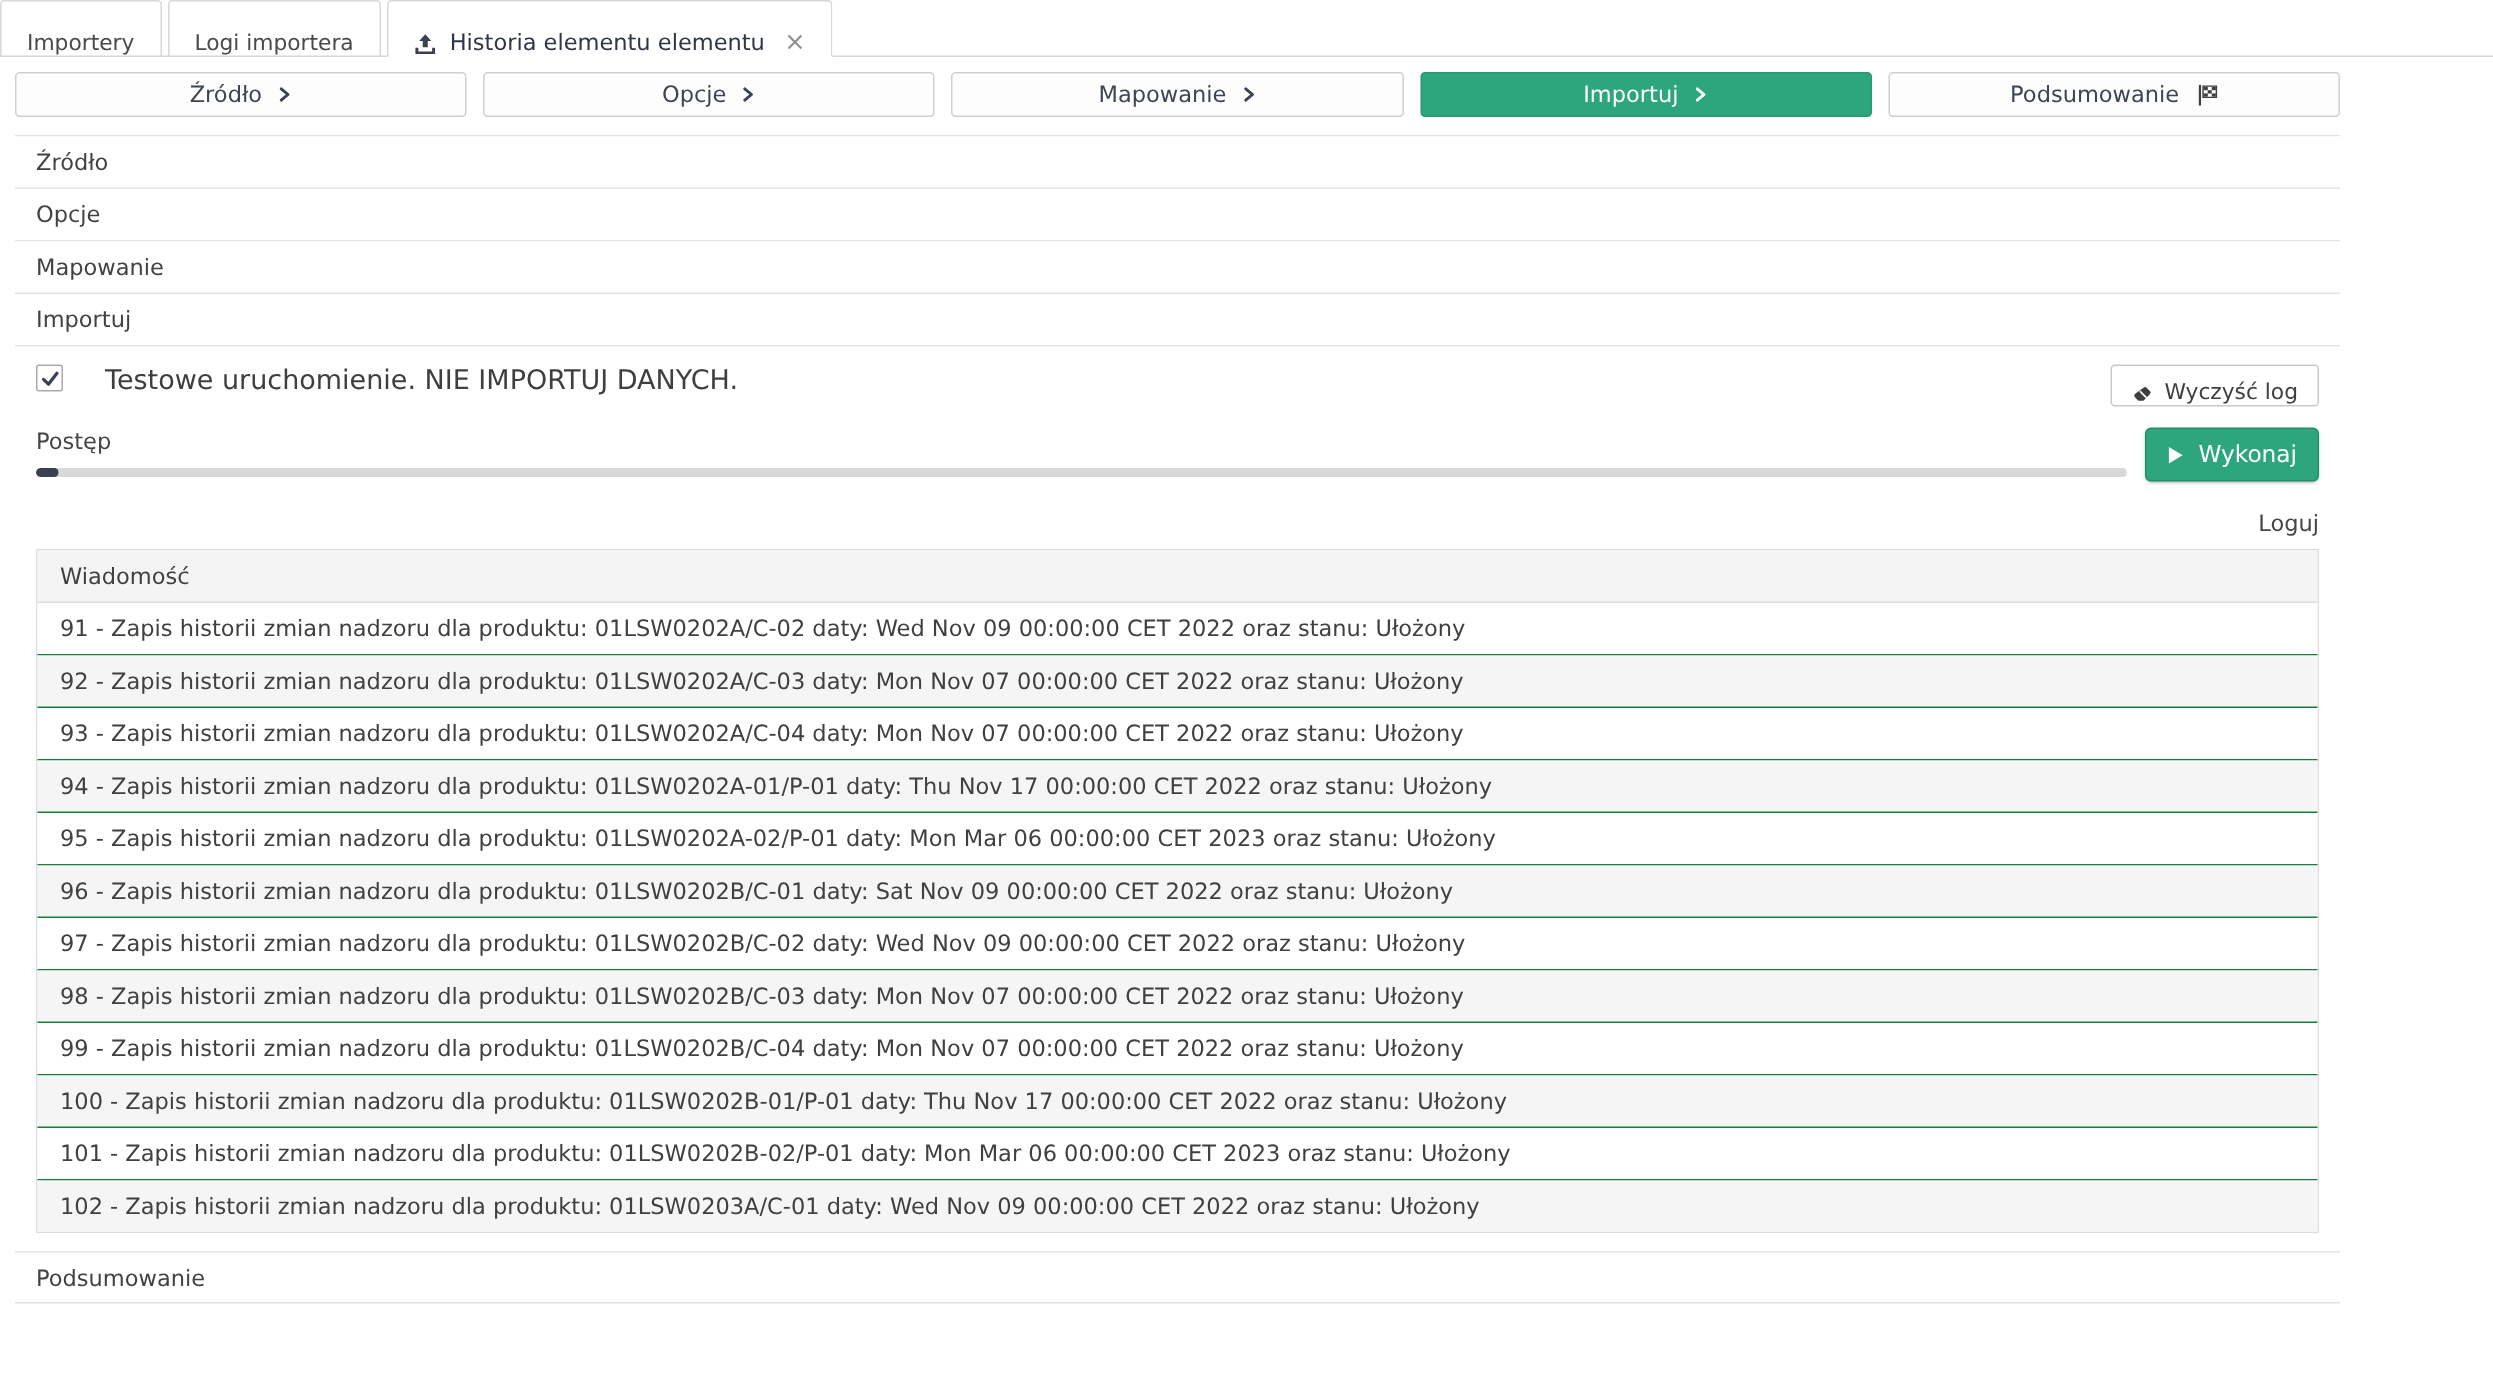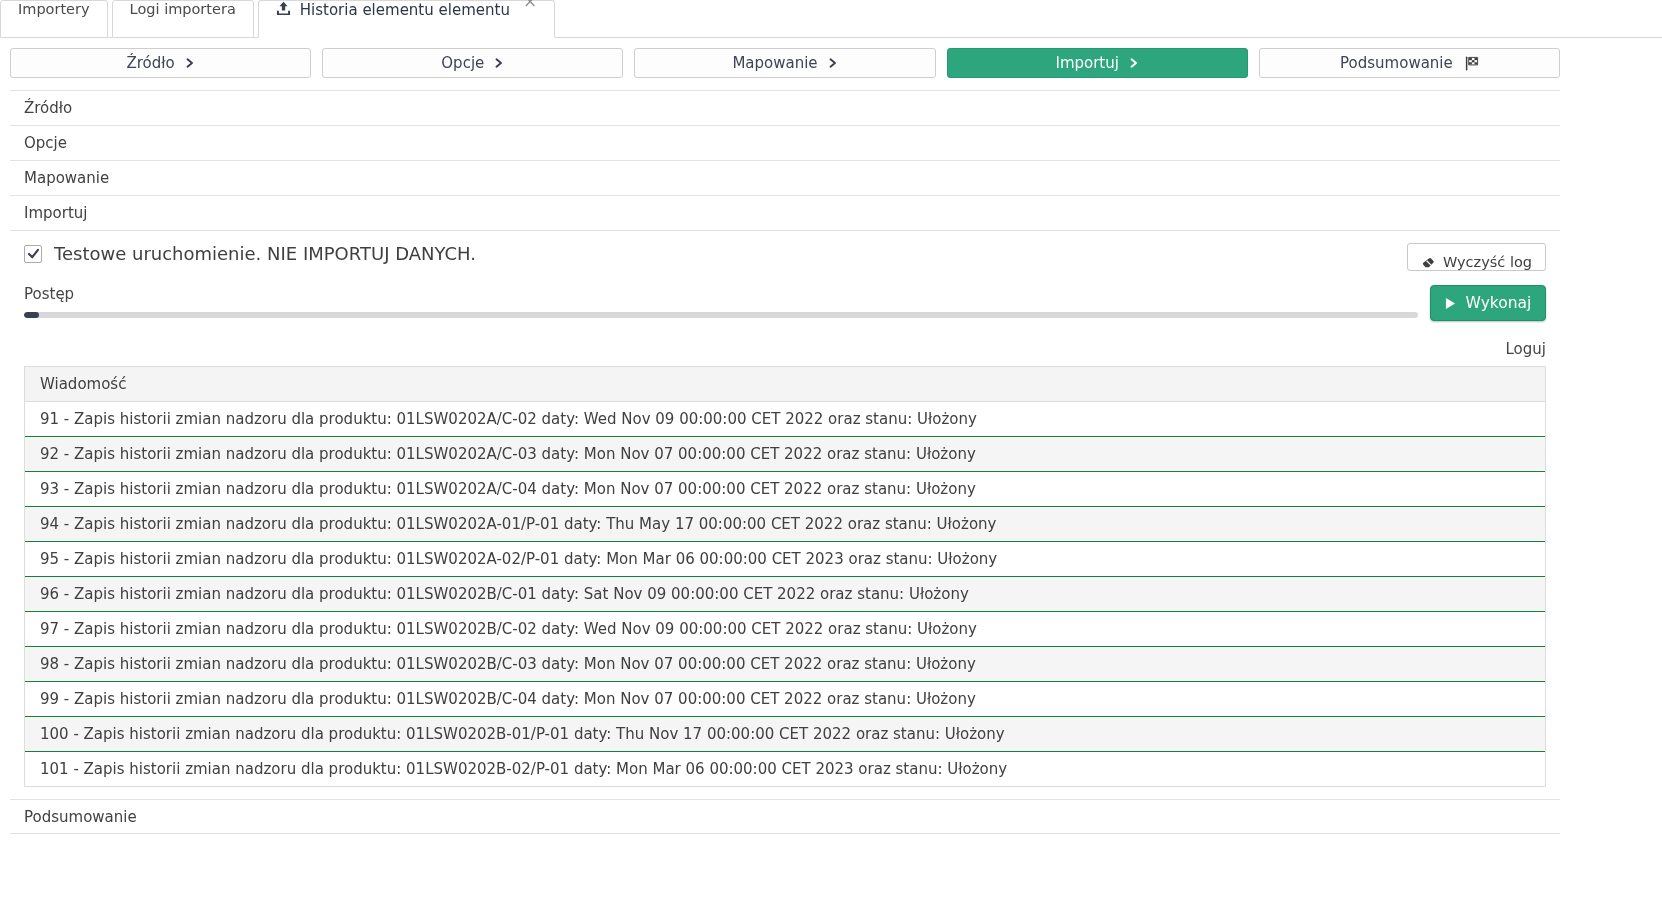--- a/index.html
+++ b/index.html
@@ -16,21 +16,21 @@
   .tabbar {
     display: flex;
     align-items: flex-end;
     height: 38px;
     border-bottom: 1px solid #d8d8d8;
     background: #fff;
   }
   .tab {
     height: 38px;
     display: flex;
-    align-items: flex-start;
+    align-items: flex-end;
     gap: 9px;
     padding: 0 17px;
     border: 1px solid #d8d8d8;
     border-radius: 3px 3px 0 0;
     background: #fff;
     margin-right: 4px;
     margin-bottom: -1px;
     font-size: 14.5px;
     color: #4a4a4a;
     cursor: pointer;
@@ -101,21 +101,21 @@
   }
 
   
   .panel-body { padding: 12px 14px 12px 14px; }
 
   .test-row {
     display: flex;
     align-items: flex-start;
     justify-content: space-between;
   }
-  .checkbox-wrap { display: flex; align-items: center; gap: 12px; cursor: pointer; }
+  .checkbox-wrap { display: flex; align-items: flex-start; gap: 28px; cursor: pointer; }
   .checkbox {
     width: 18px; height: 18px;
     border: 1px solid #ababab;
     border-radius: 2px;
     background: #fff;
     display: flex; align-items: center; justify-content: center;
   }
   .checkbox-label { font-size: 18px; color: #3f3f3f; }
 
   .btn-light {
@@ -305,28 +305,29 @@
       </div>
 
       <div class="small-label log-label">Loguj</div>
 
       <div class="log-table">
         <div class="log-header">Wiadomość</div>
         <div>
             <div class="log-row">91 - Zapis historii zmian nadzoru dla produktu: 01LSW0202A/C-02 daty: Wed Nov 09 00:00:00 CET 2022 oraz stanu: Ułożony</div>
             <div class="log-row alt">92 - Zapis historii zmian nadzoru dla produktu: 01LSW0202A/C-03 daty: Mon Nov 07 00:00:00 CET 2022 oraz stanu: Ułożony</div>
             <div class="log-row">93 - Zapis historii zmian nadzoru dla produktu: 01LSW0202A/C-04 daty: Mon Nov 07 00:00:00 CET 2022 oraz stanu: Ułożony</div>
-            <div class="log-row alt">94 - Zapis historii zmian nadzoru dla produktu: 01LSW0202A-01/P-01 daty: Thu May 17 00:00:00 CET 2022 oraz stanu: Ułożony</div>
+            <div class="log-row alt">94 - Zapis historii zmian nadzoru dla produktu: 01LSW0202A-01/P-01 daty: Thu Nov 17 00:00:00 CET 2022 oraz stanu: Ułożony</div>
             <div class="log-row">95 - Zapis historii zmian nadzoru dla produktu: 01LSW0202A-02/P-01 daty: Mon Mar 06 00:00:00 CET 2023 oraz stanu: Ułożony</div>
             <div class="log-row alt">96 - Zapis historii zmian nadzoru dla produktu: 01LSW0202B/C-01 daty: Sat Nov 09 00:00:00 CET 2022 oraz stanu: Ułożony</div>
             <div class="log-row">97 - Zapis historii zmian nadzoru dla produktu: 01LSW0202B/C-02 daty: Wed Nov 09 00:00:00 CET 2022 oraz stanu: Ułożony</div>
             <div class="log-row alt">98 - Zapis historii zmian nadzoru dla produktu: 01LSW0202B/C-03 daty: Mon Nov 07 00:00:00 CET 2022 oraz stanu: Ułożony</div>
             <div class="log-row">99 - Zapis historii zmian nadzoru dla produktu: 01LSW0202B/C-04 daty: Mon Nov 07 00:00:00 CET 2022 oraz stanu: Ułożony</div>
             <div class="log-row alt">100 - Zapis historii zmian nadzoru dla produktu: 01LSW0202B-01/P-01 daty: Thu Nov 17 00:00:00 CET 2022 oraz stanu: Ułożony</div>
             <div class="log-row">101 - Zapis historii zmian nadzoru dla produktu: 01LSW0202B-02/P-01 daty: Mon Mar 06 00:00:00 CET 2023 oraz stanu: Ułożony</div>
+            <div class="log-row alt">102 - Zapis historii zmian nadzoru dla produktu: 01LSW0203A/C-01 daty: Wed Nov 09 00:00:00 CET 2022 oraz stanu: Ułożony</div>
           </div>
       </div>
 
     </div>
 
     <div class="acc-header" style="border-top:1px solid #e3e3e3;">
       <span>Podsumowanie</span>
     </div>
   </div>
 

